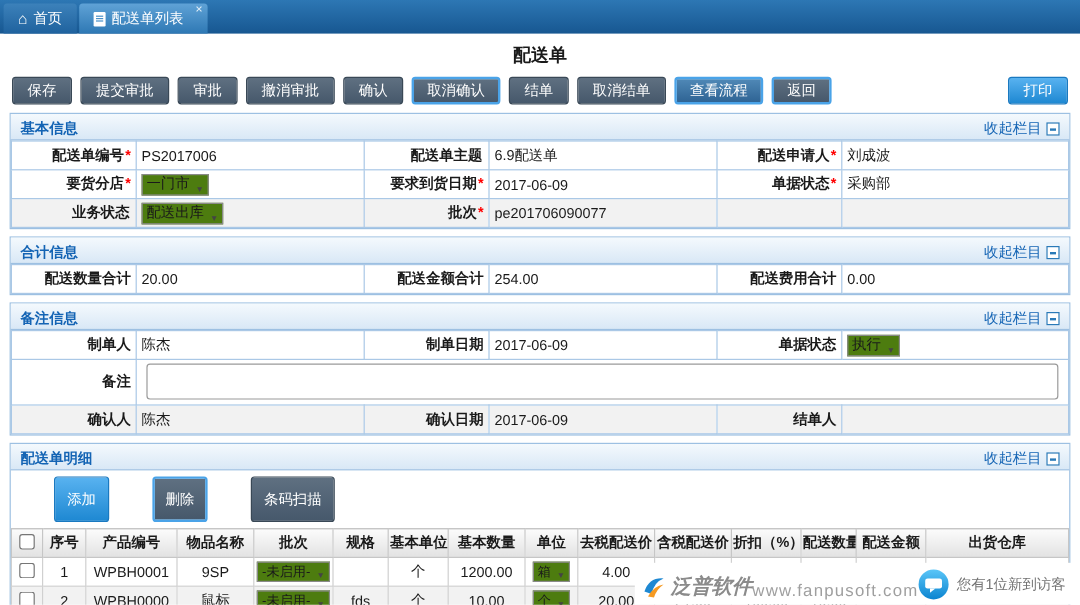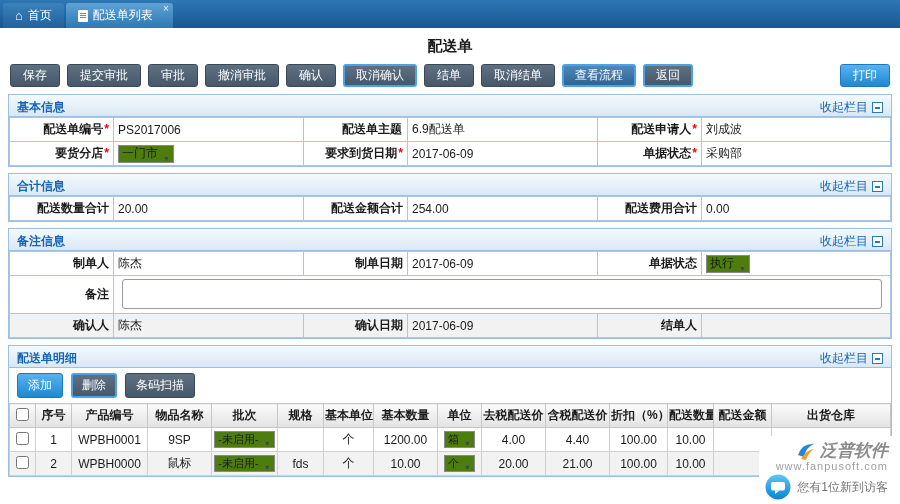--- a/index.html
+++ b/index.html
@@ -56,37 +56,37 @@
 
   .sel { display:inline-flex; align-items:flex-end; border:1px solid #8a8a8a;
     background:#4d7c0f; height:18px; padding:0 3px; cursor:pointer; max-width:100%; }
   .sel::after { content:"▼"; font-size:7px; margin-left:5px; color:#444; }
   .note-area { width:calc(100% - 8px); height:30px; border:1px solid #9a9a9a;
     border-radius:3px; resize:none; margin:3px 4px 1px; font-family:inherit; }
   .note-row td { height:38px; }
 
   
   .detail-toolbar { padding:5px 8px; display:flex; gap:8px; }
-  .btn-sm { height:25px; padding:0 10px; }
+  .btn-sm { height:38px; padding:0 10px;margin-left:28px; }
   .btn-del { border:2px solid #4aa3e8; padding:0 9px; }
   table.grid { width:100%; border-collapse:collapse; table-layout:fixed; }
   .grid th { background:linear-gradient(#fbfbfb,#e2e2e2); border:1px solid #c6c6c6;
     height:24px; font-weight:bold; font-size:12px; padding:0 1px; overflow:hidden;
     white-space:nowrap; }
   .grid td { border:1px solid #d0d0d0; height:24px; text-align:center; overflow:hidden;
     white-space:nowrap; padding:0 2px; }
   .grid tr.alt { background:#f2f2f2; }
   .sel-sm { height:17px; font-size:11px; }
 
   
   .fanpu { position:absolute; right:6px; bottom:0; background:#fff; padding:3px 6px 4px;
-    display:flex; flex-direction:column; align-items:flex-end; }
+    display:flex; flex-direction:row; align-items:flex-end; }
   .fanpu-logo { display:flex; align-items:center; gap:4px; cursor:pointer; }
   .fanpu-name { font-size:17px; font-weight:bold; font-style:italic; color:#8b8b8b; }
-  .fanpu-url { font-size:11px; color:#9f9f9f; letter-spacing:1px; margin-top:-2px; }
+  .fanpu-url { font-size:14px; color:#9f9f9f; letter-spacing:1px; margin-top:-2px; }
   .visitor-row { display:flex; align-items:center; gap:6px; margin-top:2px;
     align-self:flex-start; }
   .visitor-text { font-size:12px; color:#737373; }
 </style>
 </head>
 <body>
 
 <div class="tabbar">
   <div class="tab">
     <span class="icon-home">⌂</span>
@@ -144,20 +144,30 @@
     </tr>
     <tr>
       <td class="lbl"><span>要货分店</span><span class="req">*</span></td>
       <td><span class="sel">
               <span>一门市</span>
             </span></td>
       <td class="lbl"><span>要求到货日期</span><span class="req">*</span></td>
       <td>2017-06-09</td>
       <td class="lbl"><span>单据状态</span><span class="req">*</span></td>
       <td>采购部</td>
+    </tr>
+    <tr class="alt">
+      <td class="lbl"><span>业务状态</span><span class="req"></span></td>
+      <td><span class="sel">
+              <span>配送出库</span>
+            </span></td>
+      <td class="lbl"><span>批次</span><span class="req">*</span></td>
+      <td>pe201706090077</td>
+      <td class="lbl"></td>
+      <td></td>
     </tr>
   </tbody>
     </table>
 </div>
 
 <div class="section">
   <div class="section-header">
     <span class="section-title">合计信息</span>
     <span class="collapse-link">
       <span>收起栏目</span>

